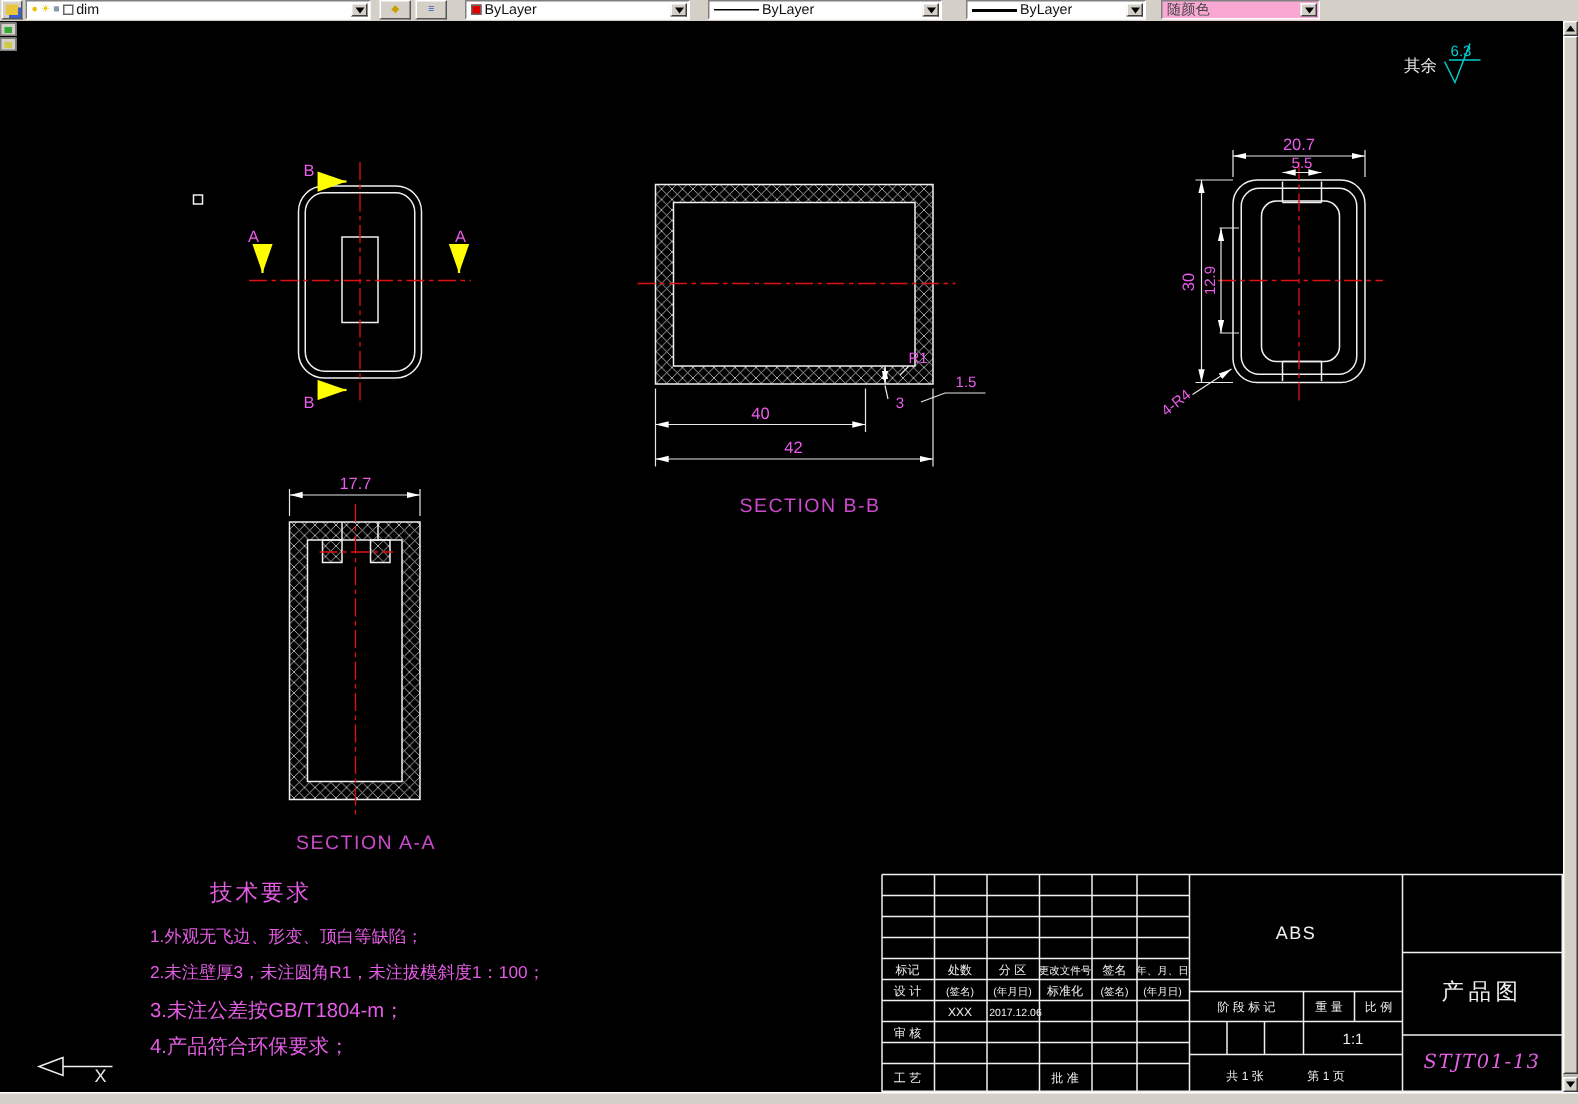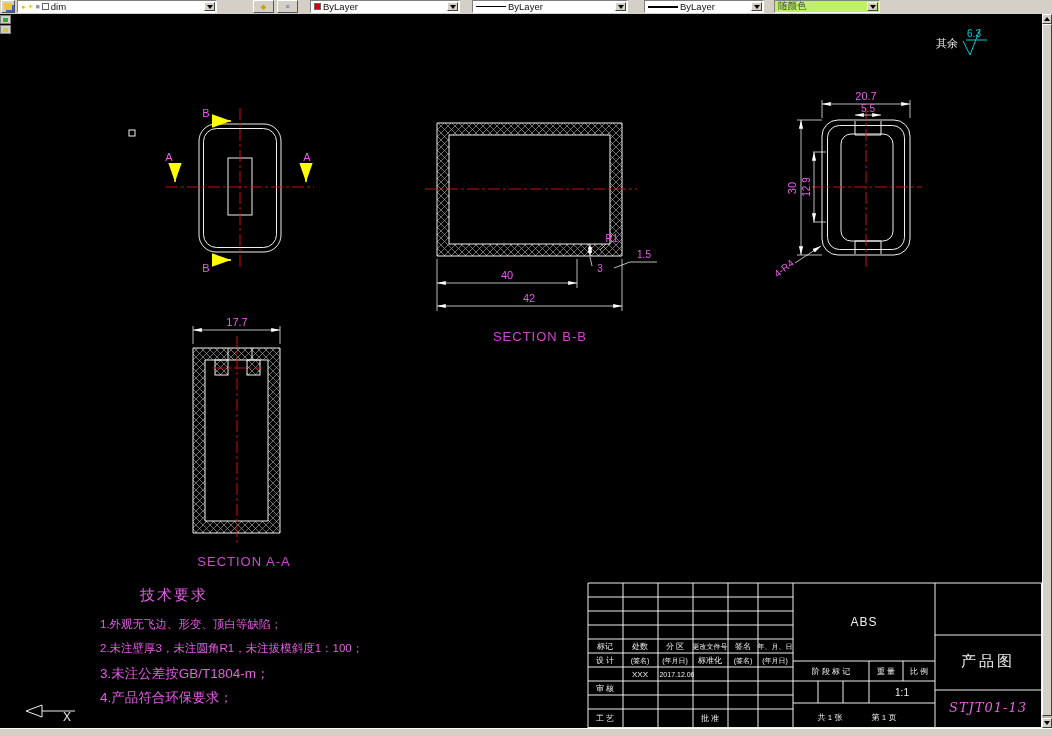--- a/index.html
+++ b/index.html
@@ -6,21 +6,21 @@
   html,body { width:1052px; height:736px; background:#000; overflow:hidden;
     font-family:"Liberation Sans","DejaVu Sans",sans-serif; }
   #app { position:relative; width:1052px; height:736px; }
 
   
   .toolbar { position:absolute; top:0; left:0; width:1052px; height:14px; background:#d4d0c8; z-index:3; }
   .combo { position:absolute; top:0; height:13px; background:#fff;
     border-top:1px solid #808080; border-left:1px solid #808080;
     border-bottom:1px solid #fff; border-right:1px solid #fff;
     font-size:9.5px; color:#111; display:flex; align-items:center; gap:2px; padding-left:3px; }
-  .combo.disabled { background:#bef264; color:#444; }
+  .combo.disabled { background:#f9a8d4; color:#444; }
   .arrow-btn { position:absolute; right:1px; top:1px; width:11px; height:9px; background:#d4d0c8;
     border-top:1px solid #fff; border-left:1px solid #fff; border-right:1px solid #404040; border-bottom:1px solid #404040;
     display:flex; align-items:center; justify-content:center; }
   .tri-d { width:0; height:0; border-left:3px solid transparent; border-right:3px solid transparent; border-top:4px solid #000; }
   .tri-u { width:0; height:0; border-left:3px solid transparent; border-right:3px solid transparent; border-bottom:4px solid #000; }
   .tb-btn { position:absolute; top:0; height:13px; background:#d4d0c8;
     border-top:1px solid #fff; border-left:1px solid #fff; border-right:1px solid #555; border-bottom:1px solid #555;
     display:flex; align-items:center; justify-content:center; font-size:8px; }
   .gl { font-size:7px; line-height:13px; }
   .sw { width:7px; height:7px; border:1px solid #666; display:inline-block; flex:0 0 auto; }
@@ -72,21 +72,21 @@
 </style>
 </head>
 <body>
 <div id="app">
 
 <div class="toolbar">
   <div class="tb-btn" style="left:1px;width:14px;">
     <div class="glyph-layers"></div>
   </div>
 
-  <div class="combo" style="left:17px;width:200px;">
+  <div class="combo" style="left:17px;width:230px;">
     <span class="gl" style="color:#e8c000;">●</span>
     <span class="gl" style="color:#e8c000;">☀</span>
     <span class="gl" style="color:#8899aa;">■</span>
     <span class="sw white"></span>
     <span class="val">dim</span>
     <span class="arrow-btn">
           <span class="tri-d"></span>
         </span>
   </div>
 

